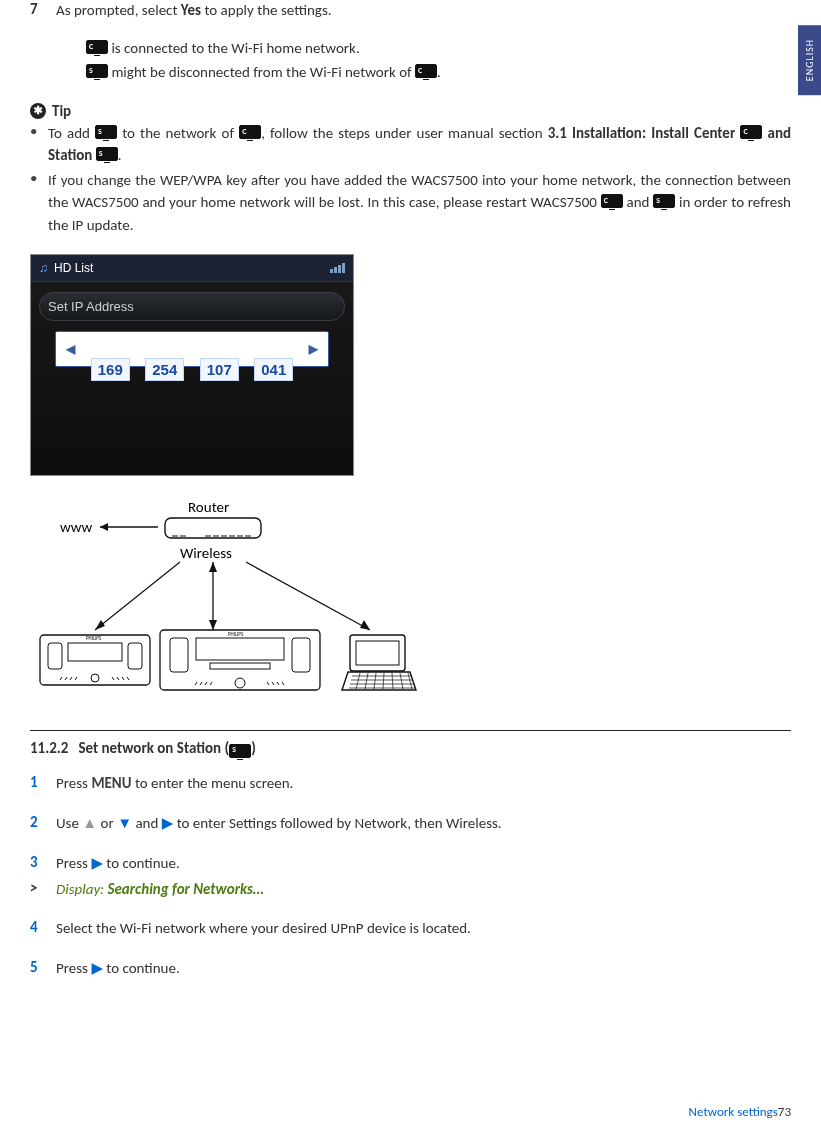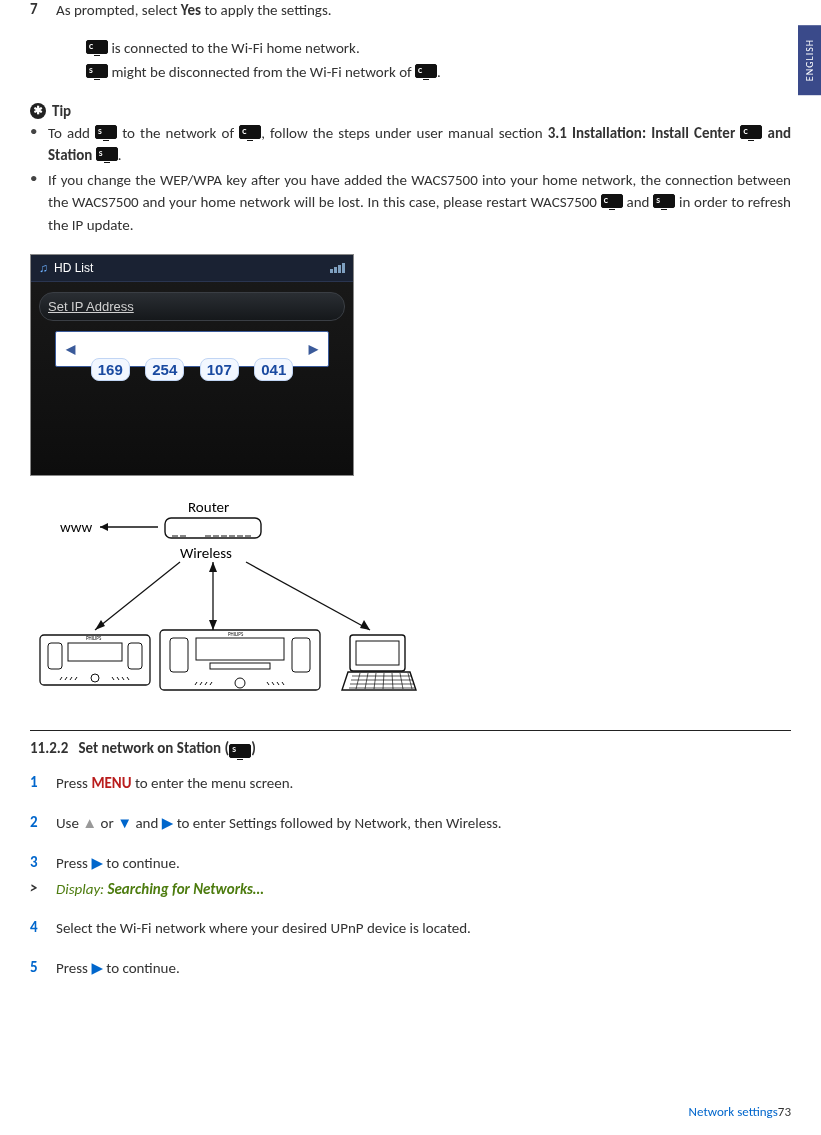--- a/index.html
+++ b/index.html
@@ -98,38 +98,37 @@
     margin-left:auto; display:flex; gap:1px; align-items:flex-end;
   }
   .screenshot .topbar .sig span {
     width:3px; background:#7fa0c0;
   }
   .screenshot .ip-label {
     background:linear-gradient(#2a2e33,#15181b);
     margin:10px 8px 0 8px; padding:6px 8px;
     font-size:13px; color:#d0d0d0; border-radius:14px;
     border:1px solid #3a3e44;
-    text-decoration:underline;
   }
   .screenshot .ip-field {
     background:#fff; color:#1a4aa0;
     margin:10px 24px; height:34px;
     border:1px solid #3a5a9a; border-radius:2px;
     display:flex; align-items:center; justify-content:space-between;
     padding:0 10px; font-weight:bold; font-size:15px;
   }
   .screenshot .ip-field span.arrow { color:#3a5a9a; font-size:12px;}
-  .screenshot .ip-field .oct { border:1px solid #c1d5f4; padding:2px 6px; border-radius:8px; background:#f2f7ff;margin-top:40px;}
+  .screenshot .ip-field .oct { border:1px solid #c1d5f4; padding:2px 6px; border-radius:0; background:#f2f7ff;margin-top:40px;}
   .applies { margin-top:24px; line-height:1.5;}
   .diagram { margin-top:14px; height:220px; position:relative; }
   .section-hr { border:none; border-top:1.2px solid #222; margin:20px 0 8px 0;}
   .section-title { font-weight:bold; font-size:15px; }
   .section-title .num { margin-right:10px;}
   .sec-icon { display:inline-block; vertical-align:middle;}
-  .blue-word { color:#b91c1c; font-weight:bold;}
+  .blue-word { color:#404040; font-weight:bold;}
   .gray-arrow { color:#999;}
   .blue-arrow { color:#0066cc;}
   .italic { font-style:italic; color:#4d7c0f;}
   .footer {
     position:absolute; bottom:16px; left:30px; right:30px;
     display:flex; justify-content:flex-end;
     font-size:13px;
   }
   .footer .left { color:#0066cc;}
 </style>

